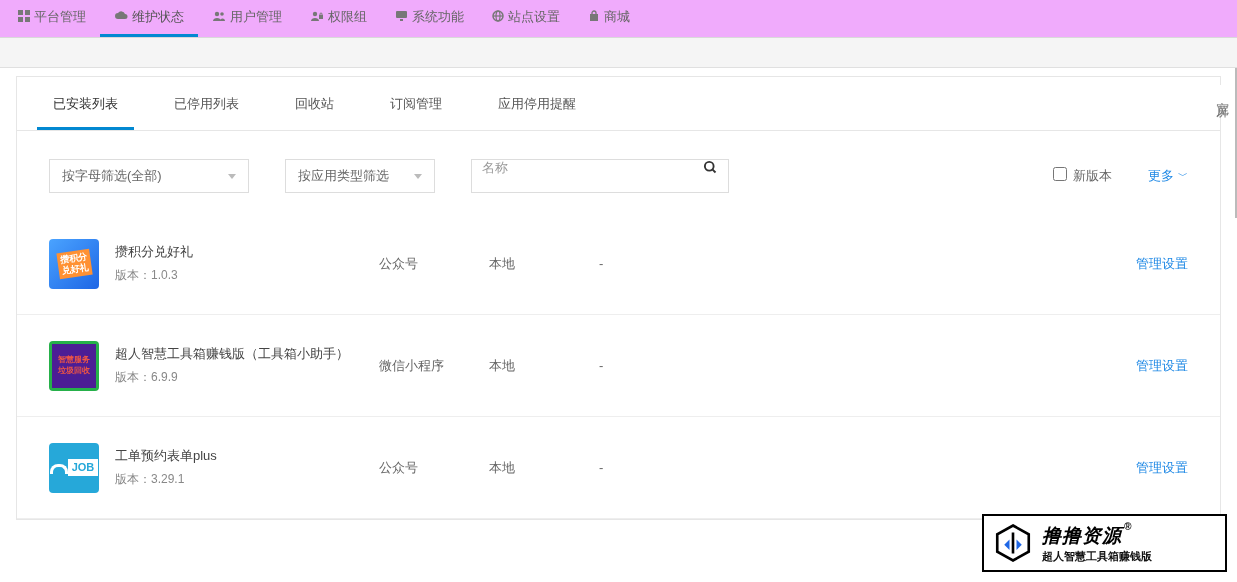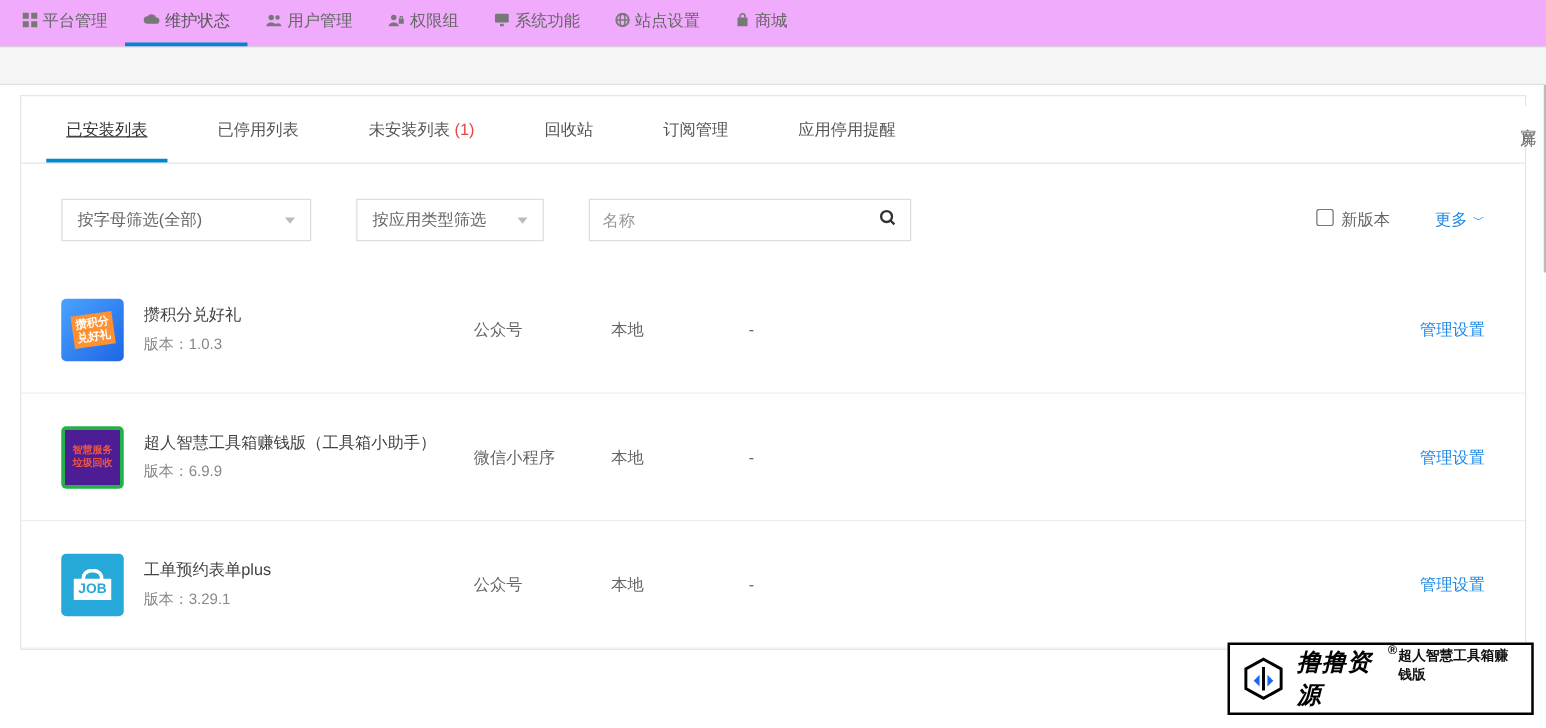--- a/index.html
+++ b/index.html
@@ -61,21 +61,20 @@
       padding: 18px 16px 14px 16px;
       margin-right: 24px;
       color: #555;
       cursor: pointer;
       font-size: 13px;
       border-bottom: 3px solid transparent;
     }
     .tab.active {
       border-bottom: 3px solid #0288d1;
       color: #333;
-      text-decoration: underline;
     }
     .tab .count { color: #e54545; }
     
     
     .filter-row {
       display: flex;
       align-items: center;
       padding: 28px 32px 20px 32px;
       gap: 36px;
     }
@@ -93,21 +92,21 @@
     }
     .select-box.wide { min-width: 200px; }
     .chevron-down {
       width: 0; height: 0;
       border-left: 4px solid transparent;
       border-right: 4px solid transparent;
       border-top: 5px solid #bbb;
     }
     .search-wrap {
       display: flex;
-      align-items: center;
+      align-items: flex-start;
       border: 1px solid #ddd;
       height: 34px;
       width: 258px;
       padding: 0 10px;
     }
     .search-wrap input {
       flex: 1;
       border: none;
       outline: none;
       font-size: 13px;
@@ -153,21 +152,21 @@
       font-size: 10px;
       color: #fff;
       font-weight: bold;
       text-align: center;
       line-height: 1.2;
     }
     .icon1 { background: linear-gradient(135deg,#4aa3ff,#1e66e5); }
     .icon1 .inner { background:#ff9133; padding:2px 3px; transform: rotate(-8deg); font-size:9px; }
     .icon2 { background:#26b04a; padding:3px; }
     .icon2 .inner { background:#4c1d95; color:#e54; width:100%; height:100%; display:flex; flex-direction:column; justify-content:center; font-size:8px; line-height:1.3; }
-    .icon3 { background:#26a8d9; flex-direction: column; }
+    .icon3 { background:#26a8d9; flex-direction: row; }
     .icon3 .hook { width:18px; height:10px; border:3px solid #fff; border-bottom:none; border-radius:8px 8px 0 0; margin-bottom:-2px;}
     .icon3 .tag { background:#fff; color:#26a8d9; font-size:11px; padding:2px 4px; font-weight:bold; }
     .app-info { display: flex; flex-direction: column; gap: 6px; }
     .app-name { color: #444; font-size: 13px; }
     .app-version { color: #888; font-size: 12px; }
     .cell-text { color: #666; font-size: 13px; }
     .action-link { color: #1e88e5; cursor: pointer; font-size: 13px; margin-top: 48px; }
     
     
     .wide-toggle {
@@ -203,21 +202,21 @@
       display: flex;
       align-items: center;
       padding: 4px 8px;
       gap: 8px;
     }
     .wm-logo {
       width: 42px; height: 42px;
       position: relative;
     }
     .wm-logo svg { width: 100%; height: 100%; }
-    .wm-text { display: flex; }
+    .wm-text { display: flex; flex-direction: column; }
     .wm-title { font-size: 19px; font-weight: 900; font-style: italic; color: #000; letter-spacing: 1px; display:flex; align-items:flex-start;}
     .wm-r { font-size: 10px; margin-left:2px; margin-top:-2px;}
     .wm-sub { font-size: 11px; color: #111; font-weight: bold; }
   </style>
 </head>
 <body>
 
 <div class="top-nav" id="topNav">
     <div class="top-nav-item">
       <span class="icon-span"><svg width="12" height="12" viewBox="0 0 12 12">
@@ -274,21 +273,20 @@
         </svg></span>
       <span>商城</span>
     </div>
   </div>
 <div class="gap-bar"></div>
 
 <div class="main-card">
   <div class="tabs" id="tabs">
       <div class="tab active"><span>已安装列表</span></div>
       <div class="tab"><span>已停用列表</span></div>
-      <div class="tab"><span>未安装列表</span> <span class="count">(1)</span></div>
       <div class="tab"><span>回收站</span></div>
       <div class="tab"><span>订阅管理</span></div>
       <div class="tab"><span>应用停用提醒</span></div>
     </div>
 
   <div class="filter-row">
     <div class="select-box wide">
       <span>按字母筛选(全部)</span>
       <span class="chevron-down"></span>
     </div>

